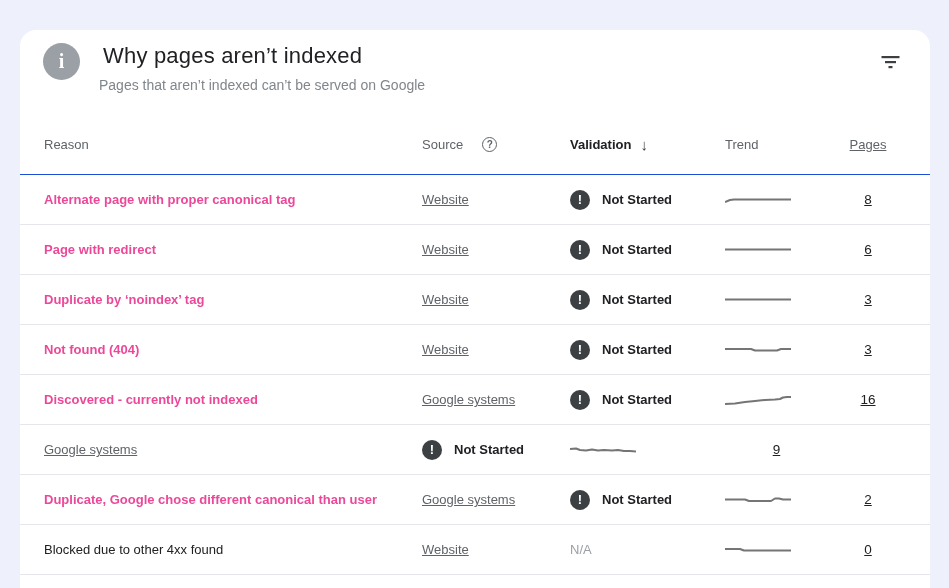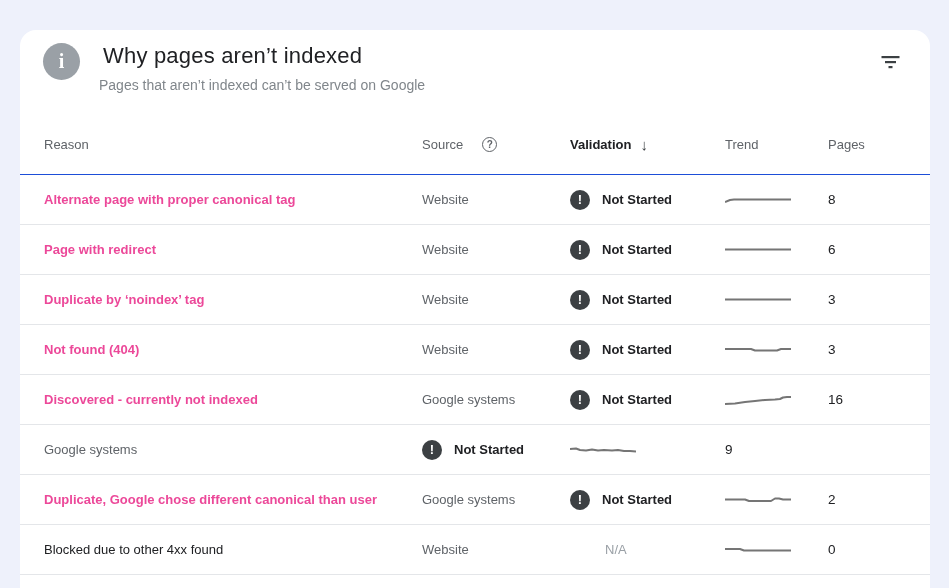--- a/index.html
+++ b/index.html
@@ -62,32 +62,32 @@
     font-size:10px; color:#5f6368; cursor:pointer; font-weight:bold;
   }
   .row {
     height:50px;
     border-bottom:1px solid #e4e6e9;
     font-size:13px;
     cursor:pointer;
   }
   .cell.reason { font-weight:bold; color:#ec4899; padding-right:14px; }
   .row.muted .cell.reason { font-weight:normal; color:#202124; }
-  .cell.source { color:#5f6368; }
+  .cell.source { color:#5f6368;text-decoration:underline; }
   .cell.validation { display:flex; align-items:center; gap:12px; }
   .vbadge {
     width:20px; height:20px; border-radius:50%;
     background:#3c4043; color:#ffffff; flex:0 0 20px;
     display:flex; align-items:center; justify-content:center;
     font-size:13px; font-weight:bold;
   }
   .vtext { font-weight:bold; color:#202124; }
-  .vtext.na { font-weight:normal; color:#9aa0a6;margin-left:35px; }
+  .vtext.na { font-weight:normal; color:#9aa0a6; }
   .cell.trend { line-height:0; }
-  .cell.pages { text-align:left; color:#202124; font-size:13.5px; }
+  .cell.pages { text-align:center; color:#202124; font-size:13.5px;text-decoration:underline; }
 </style>
 </head>
 <body>
 
 <div class="card">
 
   <div class="card-header">
     <div class="info-badge">i</div>
     <div class="title">Why pages aren’t indexed</div>
     <div class="subtitle">Pages that aren’t indexed can’t be served on Google</div>

